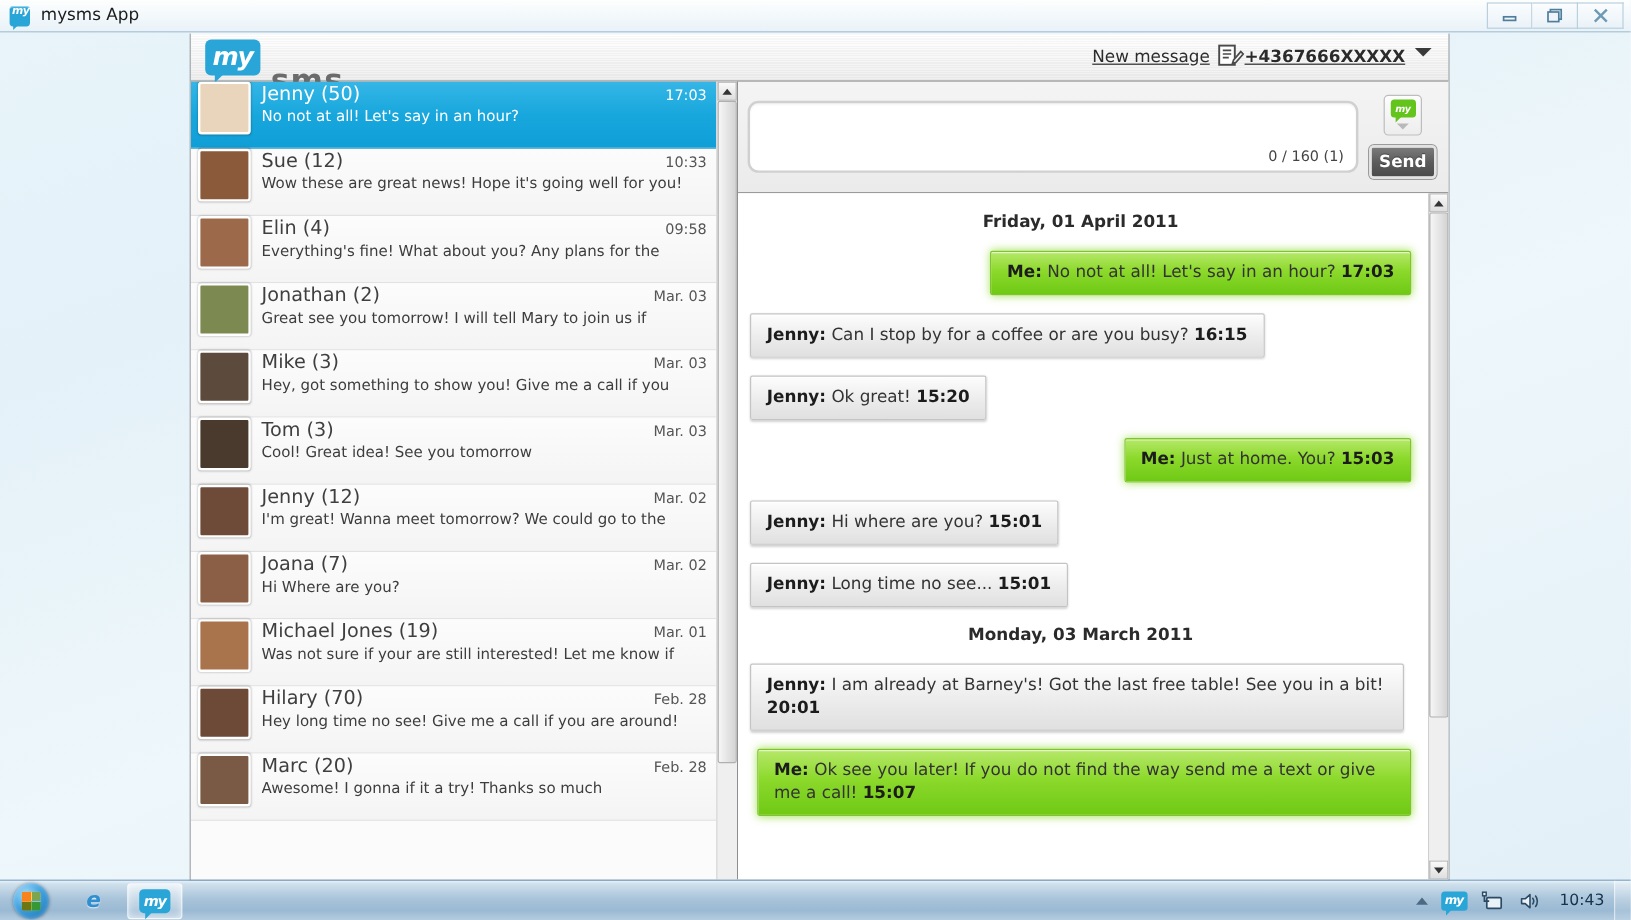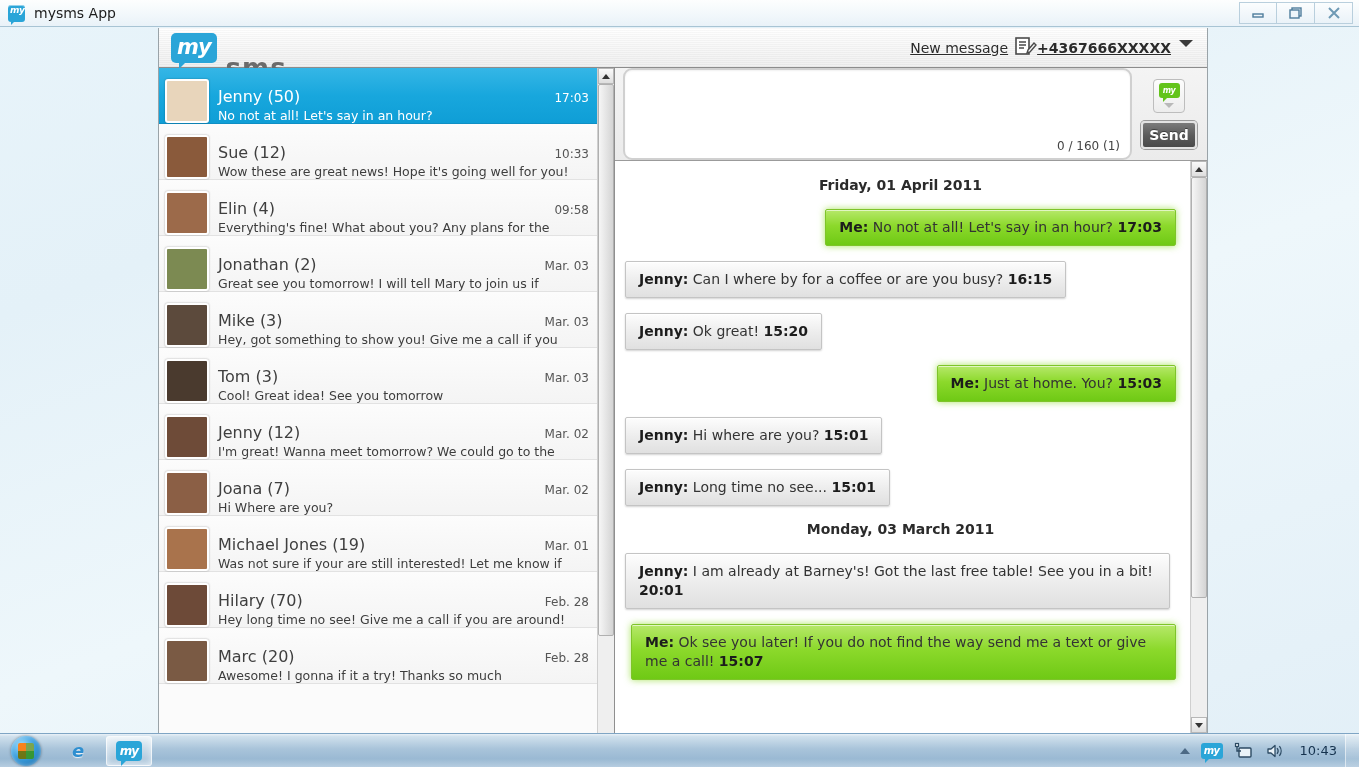--- a/index.html
+++ b/index.html
@@ -88,21 +88,21 @@
   }
   .phone-account .num { text-decoration:underline; text-shadow:0 1px 0 rgba(255,255,255,.4);}
   .caret-down { width:0;height:0;border-left:7px solid transparent;border-right:7px solid transparent;border-top:7px solid #3a3a3a; }
 
   #mysms-body { display:flex; height:665px; }
 
   
   #conv-panel { width:455px; height:100%; background:#f7f7f7; display:flex; }
   #conv-list { flex:1; overflow:hidden; background:#fbfbfb; }
   .conv-item {
-    height:56px; border-bottom:1px solid #e2e2e2; display:flex; align-items:flex-end;
+    height:56px; border-bottom:1px solid #e2e2e2; display:flex; align-items:flex-start;
     padding:0 8px 0 6px; background:linear-gradient(to bottom,#fcfcfc,#f4f4f4);
     position:relative;
   }
   .conv-item.selected {
     background:linear-gradient(to bottom,#35b6e6 0%,#18a7dd 50%,#0f9ed6 100%);
     border-bottom:1px solid #0f8fc4;
   }
   .conv-avatar {
     width:44px;height:44px;flex:none;border-radius:3px;border:2px solid #fff;
     box-shadow:0 0 2px rgba(0,0,0,.35); margin-right:9px; overflow:hidden;
@@ -138,21 +138,21 @@
   .arrow-up { width:0;height:0;border-left:4px solid transparent;border-right:4px solid transparent;border-bottom:5px solid #333; }
   .arrow-down { width:0;height:0;border-left:4px solid transparent;border-right:4px solid transparent;border-top:5px solid #333; }
 
   
   #chat-panel { flex:1; display:flex; flex-direction:column; border-left:1px solid #8f8f8f; background:#fff; }
   #compose-bar {
     height:93px; background:linear-gradient(to bottom,#f4f4f4,#ebebeb);
     border-bottom:1px solid #9b9b9b; display:flex; align-items:center; padding:6px 10px 6px 8px; gap:9px;
   }
   #compose-box {
-    flex:1; height:92px; background:#fff; border:2px solid #d0d0d0; border-radius:9px;
+    flex:1; height:60px; background:#fff; border:2px solid #d0d0d0; border-radius:9px;
     position:relative; box-shadow:inset 0 1px 2px rgba(0,0,0,.06);
   }
   #compose-input {
     width:100%; height:100%; border:none; outline:none; resize:none; background:transparent;
     padding:8px 10px; font-family:inherit; font-size:13px; color:#222;
   }
   #char-counter {
     position:absolute; right:10px; bottom:5px; font-size:12px; color:#444; pointer-events:none;
   }
   #compose-actions { display:flex; flex-direction:column; align-items:center; gap:8px; width:56px; }
@@ -451,21 +451,21 @@
           </div>
         </div>
 
         <div id="thread-wrap">
           <div id="thread">
               <div class="day-sep">Friday, 01 April 2011</div>
               <div class="msg-row out">
                 <div class="bubble out"><span class="sender">Me:</span> <span class="body">No not at all! Let's say in an hour?</span> <span class="time">17:03</span></div>
               </div>
               <div class="msg-row in">
-                <div class="bubble in"><span class="sender">Jenny:</span> <span class="body">Can I where by for a coffee or are you busy?</span> <span class="time">16:15</span></div>
+                <div class="bubble in"><span class="sender">Jenny:</span> <span class="body">Can I stop by for a coffee or are you busy?</span> <span class="time">16:15</span></div>
               </div>
               <div class="msg-row in">
                 <div class="bubble in"><span class="sender">Jenny:</span> <span class="body">Ok great!</span> <span class="time">15:20</span></div>
               </div>
               <div class="msg-row out">
                 <div class="bubble out"><span class="sender">Me:</span> <span class="body">Just at home. You?</span> <span class="time">15:03</span></div>
               </div>
               <div class="msg-row in">
                 <div class="bubble in"><span class="sender">Jenny:</span> <span class="body">Hi where are you?</span> <span class="time">15:01</span></div>
               </div>

